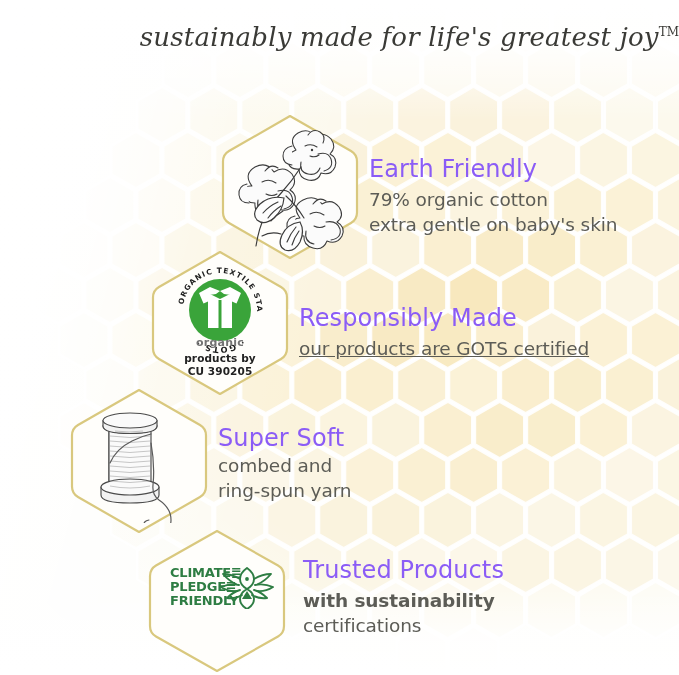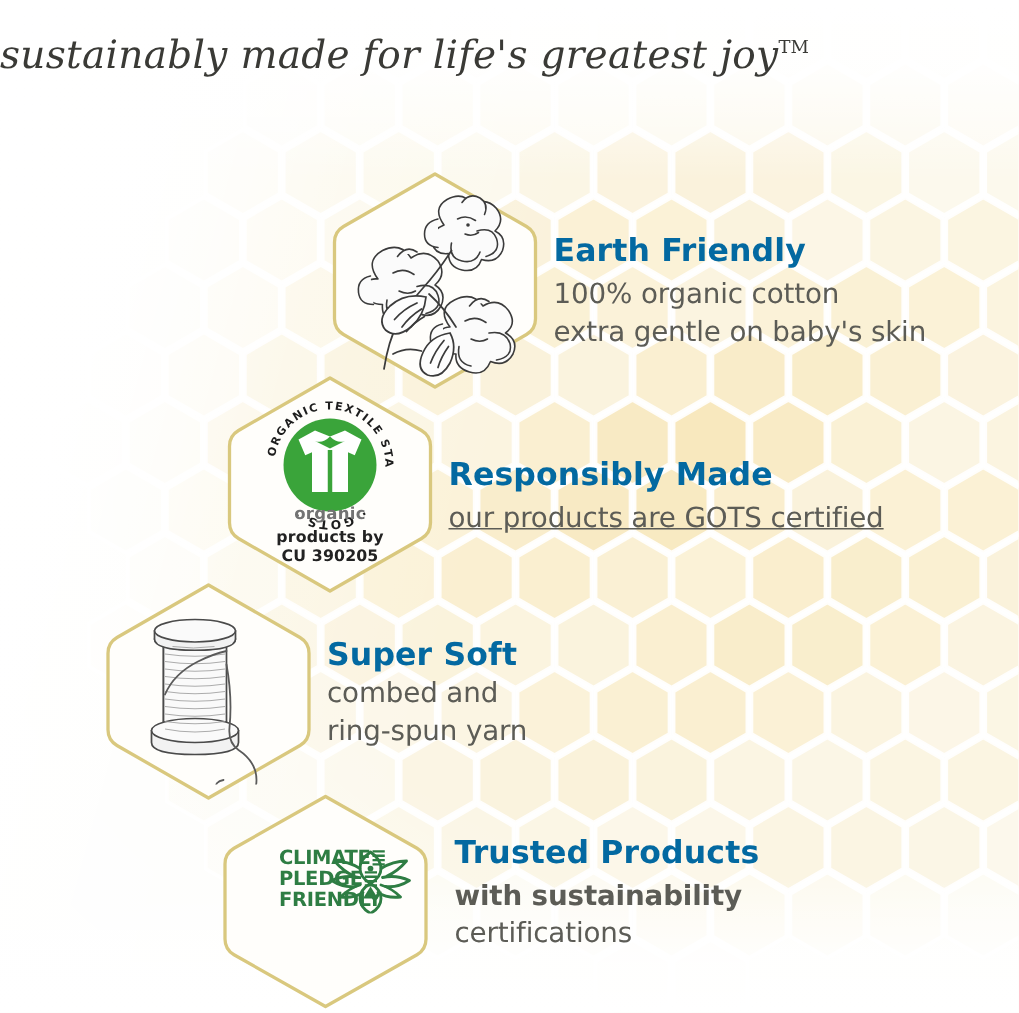--- a/index.html
+++ b/index.html
@@ -27,40 +27,40 @@
     background:linear-gradient(to bottom,#ffffff 0%,rgba(255,255,255,.85) 40%,rgba(255,255,255,0) 100%);
   }
   #botfade{
     position:absolute;left:0;right:0;bottom:0;height:90px;z-index:1;pointer-events:none;
     background:linear-gradient(to top,#ffffff 0%,rgba(255,255,255,.7) 45%,rgba(255,255,255,0) 100%);
   }
 
   
   #headline{
     position:absolute;left:0;right:0;top:22px;z-index:5;
-    text-align:left;
+    text-align:right;
     color:#3a3a36;
     font-family:"DejaVu Serif", serif;
     font-style:italic;
     font-size:26px;
     letter-spacing:.2px;
     white-space:nowrap;
   }
   #headline .tm{
     font-size:12px;vertical-align:super;font-style:normal;letter-spacing:0;
   }
   .hexframe{position:absolute;z-index:3;}
   .hexframe svg{display:block;}
 
   .ftext{position:absolute;z-index:5;}
   .ftitle{
     font-family:"DejaVu Sans", sans-serif;
-    font-weight:bold;
-    font-size:21px;
-    color:#0369a1;
+    font-weight:normal;
+    font-size:24px;
+    color:#8b5cf6;
     letter-spacing:.1px;
     line-height:1.18;
     white-space:nowrap;
   }
   .fline{
     font-family:"DejaVu Sans", sans-serif;
     font-weight:normal;
     font-size:18.5px;
     color:#5c5c56;
     letter-spacing:-.1px;
@@ -318,21 +318,21 @@
         <path d="M56 76 q-9 4-15 11 M59 80 q-8 5-13 12 M61 85 q-7 4-12 10"></path>
         <path d="M78 96 q-13 2-18 13 q-5 11 3 15 q9 3 15-8 q5-11 0-20 Z" fill="#fdfdfd"></path>
         <path d="M74 101 q-6 7-9 15 M77 105 q-5 7-7 14"></path>
         <path d="M40 110 q9-5 19-2"></path>
       </g>
     </svg>
   </div>
 
   <div class="ftext" style="left:369px;top:155px;">
     <div class="ftitle">Earth Friendly</div>
-    <div class="fline" style="margin-top:5px;">100% organic cotton</div>
+    <div class="fline" style="margin-top:5px;">79% organic cotton</div>
     <div class="fline">extra gentle on baby's skin</div>
   </div>
 
   <div class="hexframe" style="left:145px;top:248px;">
     <svg width="150" height="150" viewBox="0 0 150 150">
       <path d="M75 4 L136 39 Q142 42.5 142 49.5 L142 100.5 Q142 107.5 136 111 L75 146 L14 111 Q8 107.5 8 100.5 L8 49.5 Q8 42.5 14 39 Z" fill="#fffefb" stroke="#d9c87e" stroke-width="2.2" stroke-linejoin="round"></path>
     </svg>
   </div>
 
   <div class="icon" style="left:172px;top:262px;">
@@ -421,21 +421,21 @@
     <div class="fline" style="margin-top:2px;">combed and</div>
     <div class="fline">ring-spun yarn</div>
   </div>
 
   <div class="hexframe" style="left:142px;top:527px;">
     <svg width="150" height="148" viewBox="0 0 150 148">
       <path d="M75 4 L136 38.5 Q142 42 142 49 L142 99 Q142 106 136 109.5 L75 144 L14 109.5 Q8 106 8 99 L8 49 Q8 42 14 38.5 Z" fill="#fffefb" stroke="#d9c87e" stroke-width="2.2" stroke-linejoin="round"></path>
     </svg>
   </div>
 
-  <div class="cpf-words" style="left:170px;top:566px;margin-left:16px;">
+  <div class="cpf-words" style="left:170px;top:566px;">
     <div>
       <span>CLIMATE</span><span style="letter-spacing:0;">≣</span>
     </div>
     <div>
       <span>PLEDGE</span><span style="letter-spacing:0;">≣</span>
     </div>
     <div>FRIENDLY</div>
   </div>
 
   <div class="icon" style="left:218px;top:563px;">

